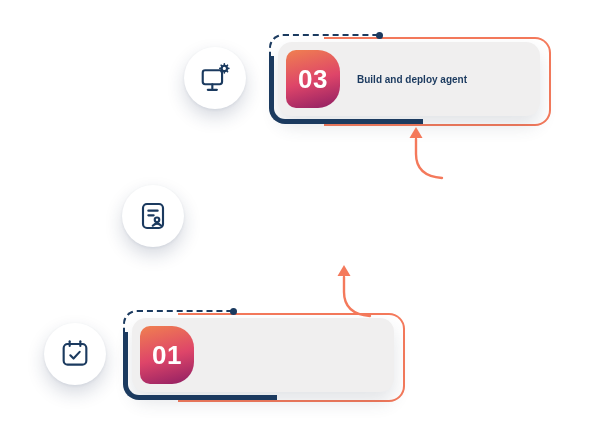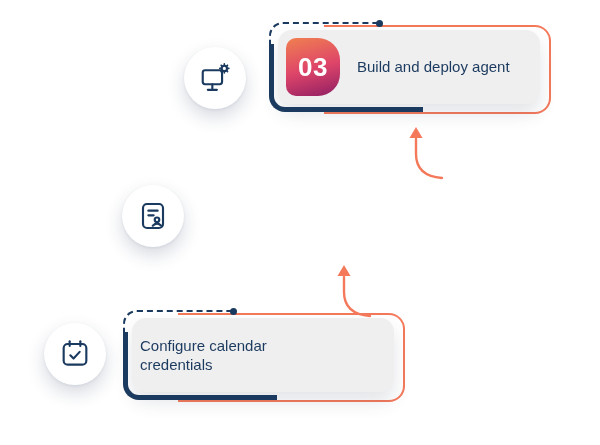--- a/index.html
+++ b/index.html
@@ -50,39 +50,39 @@
     padding:0 12px 0 8px;box-sizing:border-box;
   }
   .badge{
     width:54px;height:58px;flex:none;
     border-radius:10px 22px 22px 10px;
     background:linear-gradient(165deg,#f08050 0%,#de4569 52%,#8f1e63 100%);
     color:#fff;font-size:26px;font-weight:700;letter-spacing:.5px;
     display:flex;align-items:center;justify-content:center;
   }
   .label{
-    color:var(--navy);font-size:15px;line-height:1.3;font-weight:400;width:162px;
+    color:var(--navy);font-size:10px;line-height:1.3;font-weight:700;width:162px;
   }
   .arrow{position:absolute;z-index:5;}
 </style>
 </head>
 <body>
 
 <div class="stage">
 
   <div class="icon-circle" style="left:184px;top:47px;">
     <svg width="32" height="32" viewBox="0 0 24 24">
       <rect x="2.8" y="6.2" width="14.5" height="10.5" rx="1.8"></rect>
       <path d="M10 16.7 v3.2"></path>
       <path d="M6.6 20.9 h6.8"></path>
       <circle cx="19" cy="4.8" r="2"></circle>
       <path d="M19 1.4 v1.1 M19 7.1 v1.1 M15.6 4.8 h1.1 M21.3 4.8 h1.1 M16.6 2.4 l.8 .8 M20.6 6.4 l.8 .8 M21.4 2.4 l-.8 .8 M17.4 6.4 l-.8 .8" style="stroke-width:1.2"></path>
     </svg>
   </div>
-  <div class="card-wrap" style="left:278px;top:30px;">
+  <div class="card-wrap" style="left:278px;top:42px;">
     <div class="orange-outline"></div>
     <div class="dashed-corner">
         <span class="dot"></span>
       </div>
     <div class="navy-line"></div>
     <div class="card">
       <div class="badge">03</div>
       <div class="label">Build and deploy agent</div>
     </div>
   </div>
@@ -115,17 +115,17 @@
       <path d="M8.5 13 l2.4 2.4 l4.6 -5"></path>
     </svg>
   </div>
   <div class="card-wrap" style="left:132px;top:318px;">
     <div class="orange-outline"></div>
     <div class="dashed-corner">
         <span class="dot"></span>
       </div>
     <div class="navy-line"></div>
     <div class="card">
-      <div class="label">Configure calendar credentials</div>
+      <div class="badge">01</div>
     </div>
   </div>
 
 </div>
 
 </body></html>

